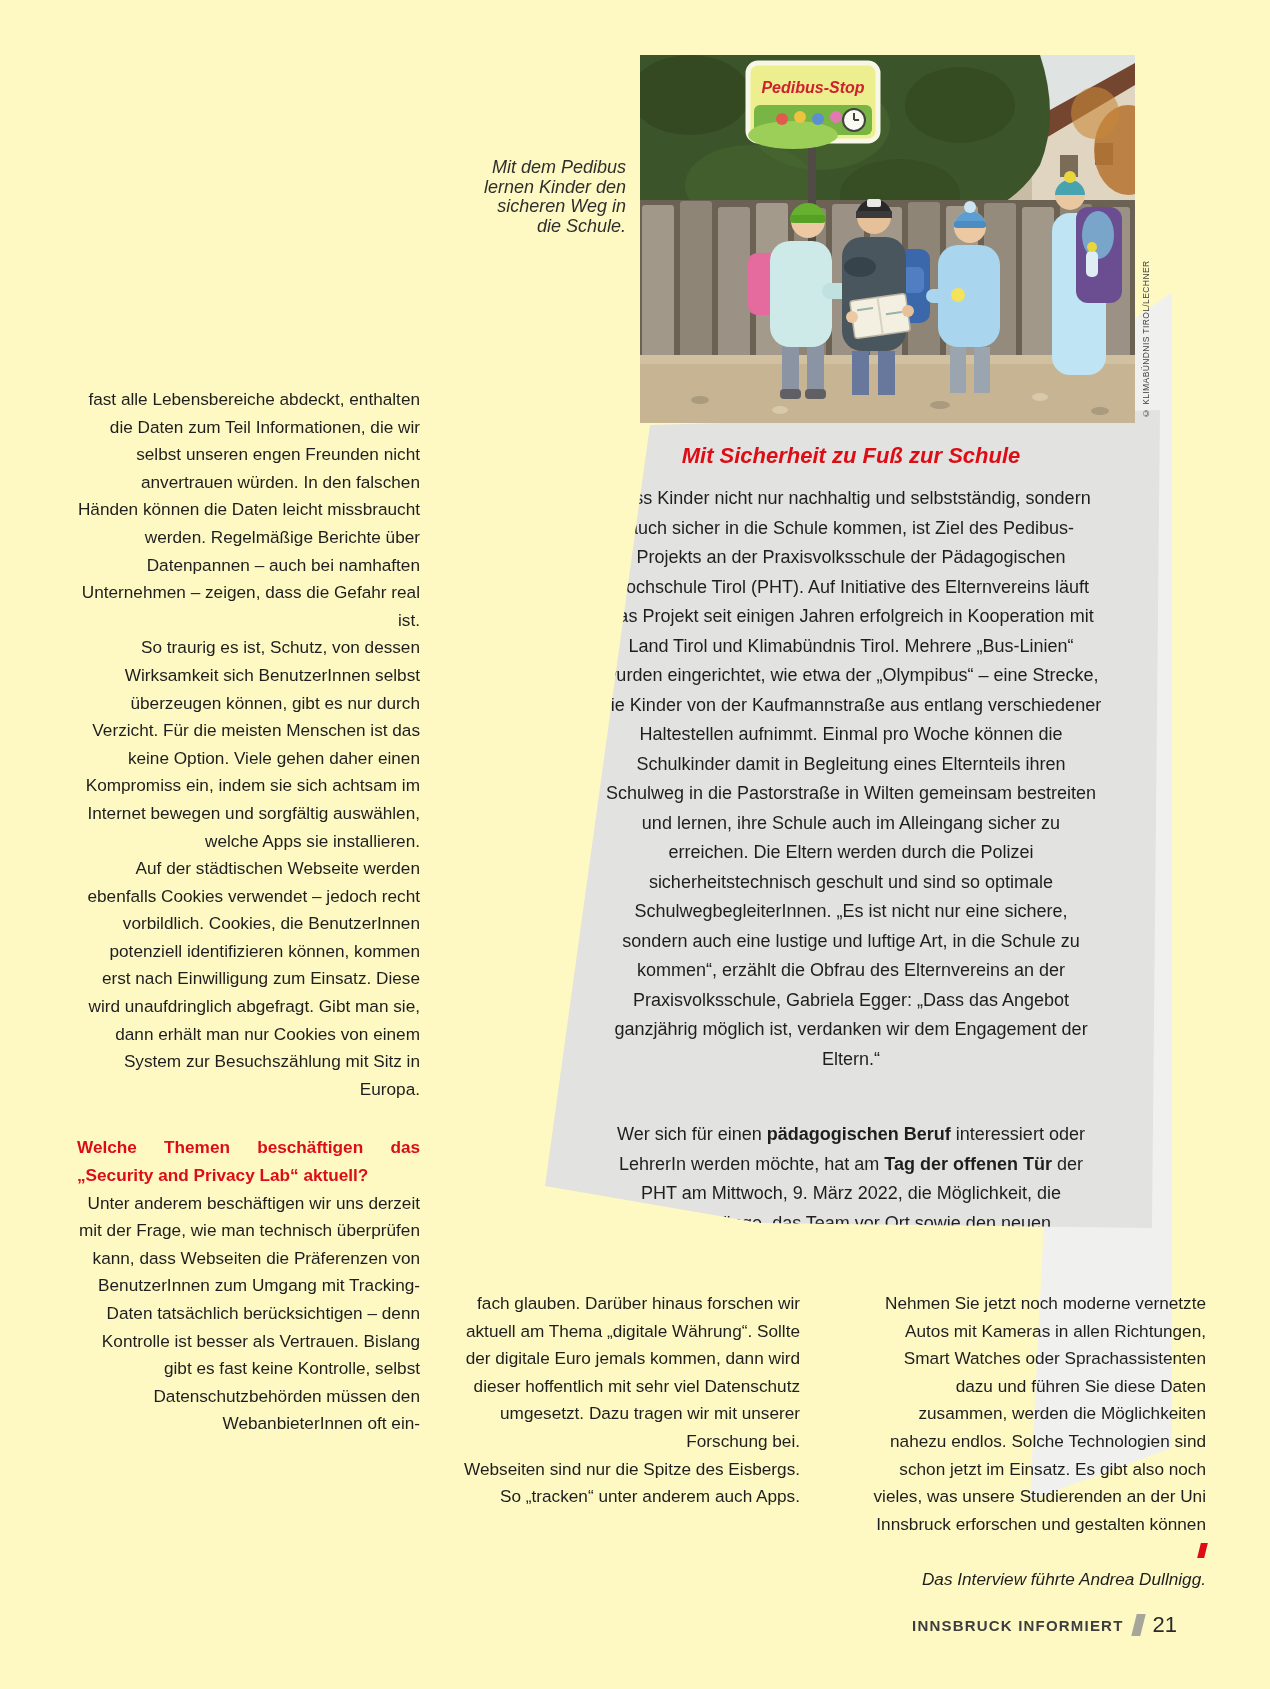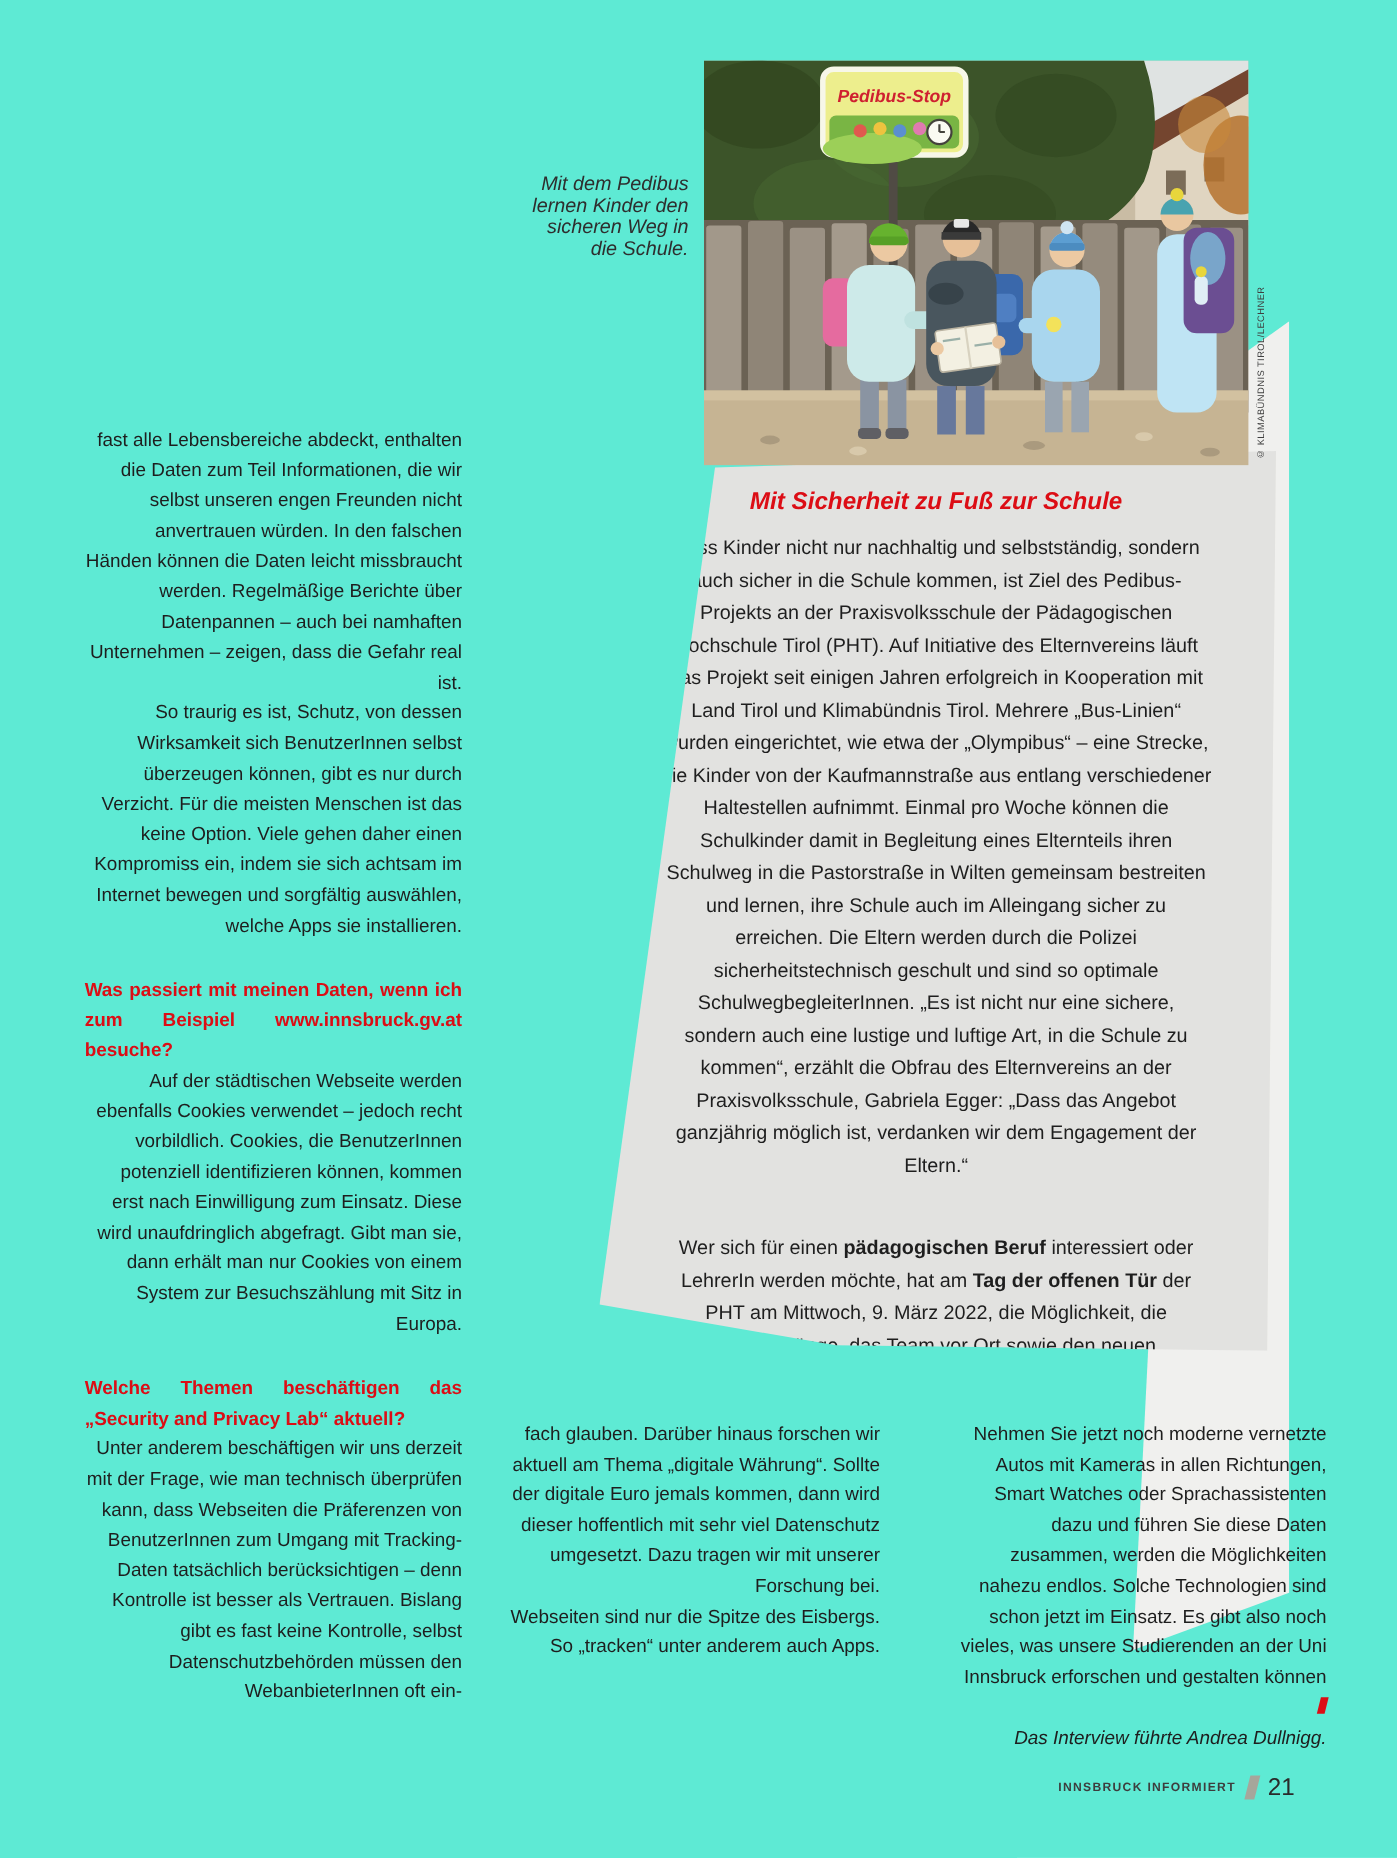--- a/index.html
+++ b/index.html
@@ -3,21 +3,21 @@
 <meta charset="utf-8">
 <style>
   :root{
     --red:#dc0d15;
     --ink:#1e1e1e;
     --boxgray:#e2e2e0;
     --wedge:#f0f0ee;
   }
   html,body{margin:0;padding:0;background:#ffffff;}
   .page{
-    position:relative;width:1270px;height:1689px;background:#5eead4;overflow:hidden;
+    position:relative;width:1270px;height:1689px;background:#fef9c3;overflow:hidden;
     font-family:"Liberation Sans","DejaVu Sans",sans-serif;color:var(--ink);
   }
   
   .wedge{
     position:absolute;left:0;top:0;width:1270px;height:1689px;
     background:var(--wedge);
     clip-path:polygon(1088px 352px,1172px 292px,1172px 1448px,1030px 1500px);
     z-index:0;
   }
   
@@ -55,21 +55,21 @@
   .byline{margin-top:30px;font-style:italic;text-align:left;}
   .endmark{
     display:inline-block;width:7px;height:15px;background:var(--red);
     transform:skewX(-14deg);margin-left:7px;vertical-align:-1px;
   }
   
   .footer{
     position:absolute;top:1612px;left:0;width:1177px;z-index:2;
     display:flex;justify-content:flex-end;align-items:center;gap:10px;
   }
-  .footer-mag{font-size:11px;font-weight:700;letter-spacing:1.2px;color:#3d3d3d;}
+  .footer-mag{font-size:15px;font-weight:700;letter-spacing:1.2px;color:#3d3d3d;}
   .footer-slash{width:9px;height:22px;background:#a6a69b;transform:skewX(-14deg);}
   .footer-num{font-size:22px;color:#2a2a2a;}
 </style>
 </head>
 <body>
 
 <div class="page">
 
   <div class="wedge"></div>
 
@@ -196,21 +196,20 @@
     <div class="infobox-inner">
       <h2 class="infobox-title">Mit Sicherheit zu Fuß zur Schule</h2>
       <p class="infobox-body">Dass Kinder nicht nur nachhaltig und selbstständig, sondern auch sicher in die Schule kommen, ist Ziel des Pedibus-Projekts an der Praxisvolksschule der Pädagogischen Hochschule Tirol (PHT). Auf Initiative des Elternvereins läuft das Projekt seit einigen Jahren erfolgreich in Kooperation mit Land Tirol und Klimabündnis Tirol. Mehrere „Bus-Linien“ wurden eingerichtet, wie etwa der „Olympibus“ – eine Strecke, die Kinder von der Kaufmannstraße aus entlang verschiedener Haltestellen aufnimmt. Einmal pro Woche können die Schulkinder damit in Begleitung eines Elternteils ihren Schulweg in die Pastorstraße in Wilten gemeinsam bestreiten und lernen, ihre Schule auch im Alleingang sicher zu erreichen. Die Eltern werden durch die Polizei sicherheitstechnisch geschult und sind so optimale SchulwegbegleiterInnen. „Es ist nicht nur eine sichere, sondern auch eine lustige und luftige Art, in die Schule zu kommen“, erzählt die Obfrau des Elternvereins an der Praxisvolksschule, Gabriela Egger: „Dass das Angebot ganzjährig möglich ist, verdanken wir dem Engagement der Eltern.“</p>
       <p class="infobox-note"><span>Wer sich für einen </span><b>pädagogischen Beruf</b><span> interessiert oder LehrerIn werden möchte, hat am </span><b>Tag der offenen Tür</b><span> der PHT am Mittwoch, 9. März 2022, die Möglichkeit, die Studiengänge, das Team vor Ort sowie den neuen Bildungscampus kennenzulernen. Mehr Infos auf </span><span class="u">www.ph-tirol.ac.at</span><span>.</span></p>
     </div>
   </div>
 
   <div class="col col-left">
     <p>fast alle Lebensbereiche abdeckt, enthalten die Daten zum Teil Informationen, die wir selbst unseren engen Freunden nicht anvertrauen würden. In den falschen Händen können die Daten leicht missbraucht werden. Regelmäßige Berichte über Datenpannen – auch bei namhaften Unternehmen – zeigen, dass die Gefahr real ist.</p>
     <p>So traurig es ist, Schutz, von dessen Wirksamkeit sich BenutzerInnen selbst überzeugen können, gibt es nur durch Verzicht. Für die meisten Menschen ist das keine Option. Viele gehen daher einen Kompromiss ein, indem sie sich achtsam im Internet bewegen und sorgfältig auswählen, welche Apps sie installieren.</p>
-    <p class="q">Was passiert mit meinen Daten, wenn ich zum Beispiel www.innsbruck.gv.at besuche?</p>
     <p>Auf der städtischen Webseite werden ebenfalls Cookies verwendet – jedoch recht vorbildlich. Cookies, die BenutzerInnen potenziell identifizieren können, kommen erst nach Einwilligung zum Einsatz. Diese wird unaufdringlich abgefragt. Gibt man sie, dann erhält man nur Cookies von einem System zur Besuchszählung mit Sitz in Europa.</p>
     <p class="q">Welche Themen beschäftigen das „Security and Privacy Lab“ aktuell?</p>
     <p>Unter anderem beschäftigen wir uns derzeit mit der Frage, wie man technisch überprüfen kann, dass Webseiten die Präferenzen von BenutzerInnen zum Umgang mit Tracking-Daten tatsächlich berücksichtigen – denn Kontrolle ist besser als Vertrauen. Bislang gibt es fast keine Kontrolle, selbst Datenschutzbehörden müssen den WebanbieterInnen oft ein-</p>
   </div>
 
   <div class="col col-mid">
     <p>fach glauben. Darüber hinaus forschen wir aktuell am Thema „digitale Währung“. Sollte der digitale Euro jemals kommen, dann wird dieser hoffentlich mit sehr viel Datenschutz umgesetzt. Dazu tragen wir mit unserer Forschung bei.</p>
     <p>Webseiten sind nur die Spitze des Eisbergs. So „tracken“ unter anderem auch Apps.</p>
   </div>
 

